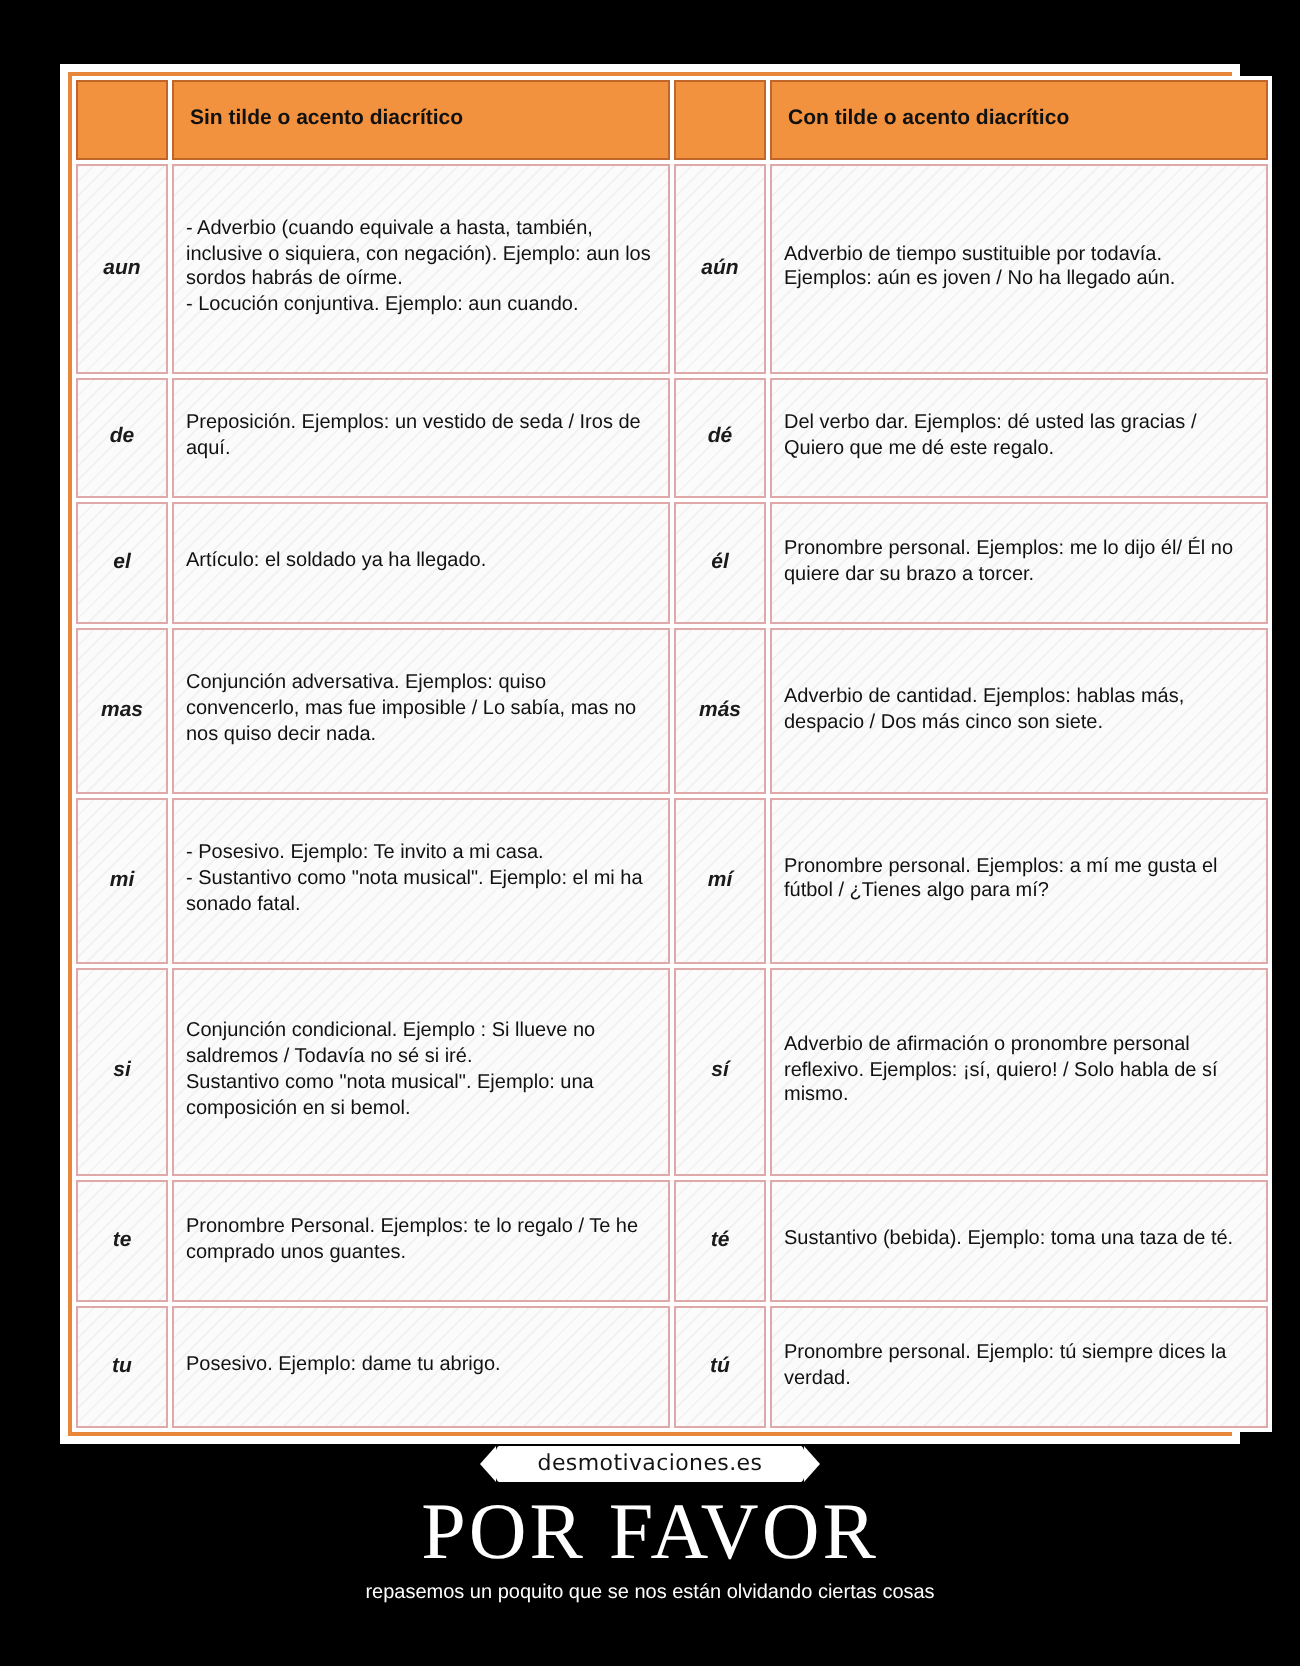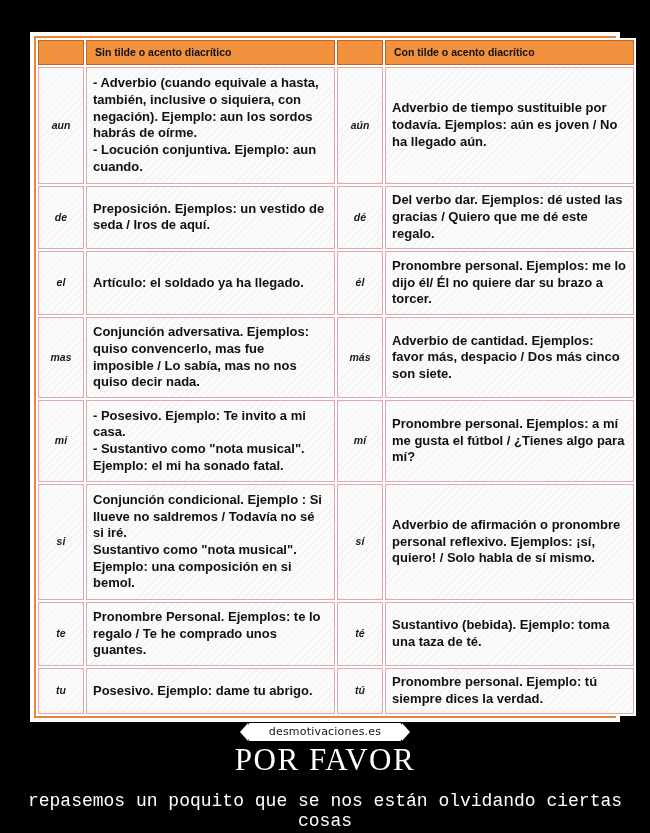--- a/index.html
+++ b/index.html
@@ -50,24 +50,24 @@
     padding: 4px 6px;
     box-sizing: border-box;
     background-color: #fbfbfb;
     background-image: repeating-linear-gradient(
         135deg,
         rgba(0,0,0,0.035) 0px,
         rgba(0,0,0,0.035) 1px,
         rgba(0,0,0,0) 1px,
         rgba(0,0,0,0) 5px
     );
-    font-size: 13px;
+    font-size: 10px;
     line-height: 1.28;
     color: #111111;
-    font-weight: bold;
+    font-weight: normal;
   }
 
   table.grammar td.hdr {
     background-color: #f2913e;
     background-image: none;
     border: 1px solid #c1662a;
     color: #111111;
     font-weight: bold;
     font-size: 10.5px;
     padding-left: 8px;
@@ -139,33 +139,33 @@
 
   
   .title {
     position: absolute;
     left: 0;
     top: 742px;
     width: 650px;
     text-align: center;
     color: #ffffff;
     font-family: "Liberation Serif", serif;
-    font-size: 31px;
+    font-size: 40px;
     letter-spacing: 1.5px;
     font-weight: normal;
   }
   .subtitle {
     position: absolute;
     left: 0;
     top: 791px;
     width: 650px;
     text-align: center;
     color: #ffffff;
-    font-family: Liberation Mono, monospace;
-    font-size: 18px;
+    font-family: Liberation Sans, sans-serif;
+    font-size: 10px;
     font-weight: normal;
   }
 </style>
 </head>
 <body>
 
 <div class="frame">
   <div class="table-wrap">
     <table class="grammar">
       <colgroup>
@@ -212,21 +212,21 @@
               <span class="ln">Pronombre personal. Ejemplos: me lo dijo él/ Él no quiere dar su brazo a torcer.</span>
             </td>
           </tr>
           <tr>
             <td class="word">mas</td>
             <td class="def">
               <span class="ln">Conjunción adversativa. Ejemplos: quiso convencerlo, mas fue imposible / Lo sabía, mas no nos quiso decir nada.</span>
             </td>
             <td class="word">más</td>
             <td class="def">
-              <span class="ln">Adverbio de cantidad. Ejemplos: favor más, despacio / Dos más cinco son siete.</span>
+              <span class="ln">Adverbio de cantidad. Ejemplos: hablas más, despacio / Dos más cinco son siete.</span>
             </td>
           </tr>
           <tr>
             <td class="word">mi</td>
             <td class="def">
               <span class="ln">- Posesivo. Ejemplo: Te invito a mi casa.</span>
               <span class="ln">- Sustantivo como "nota musical". Ejemplo: el mi ha sonado fatal.</span>
             </td>
             <td class="word">mí</td>
             <td class="def">

